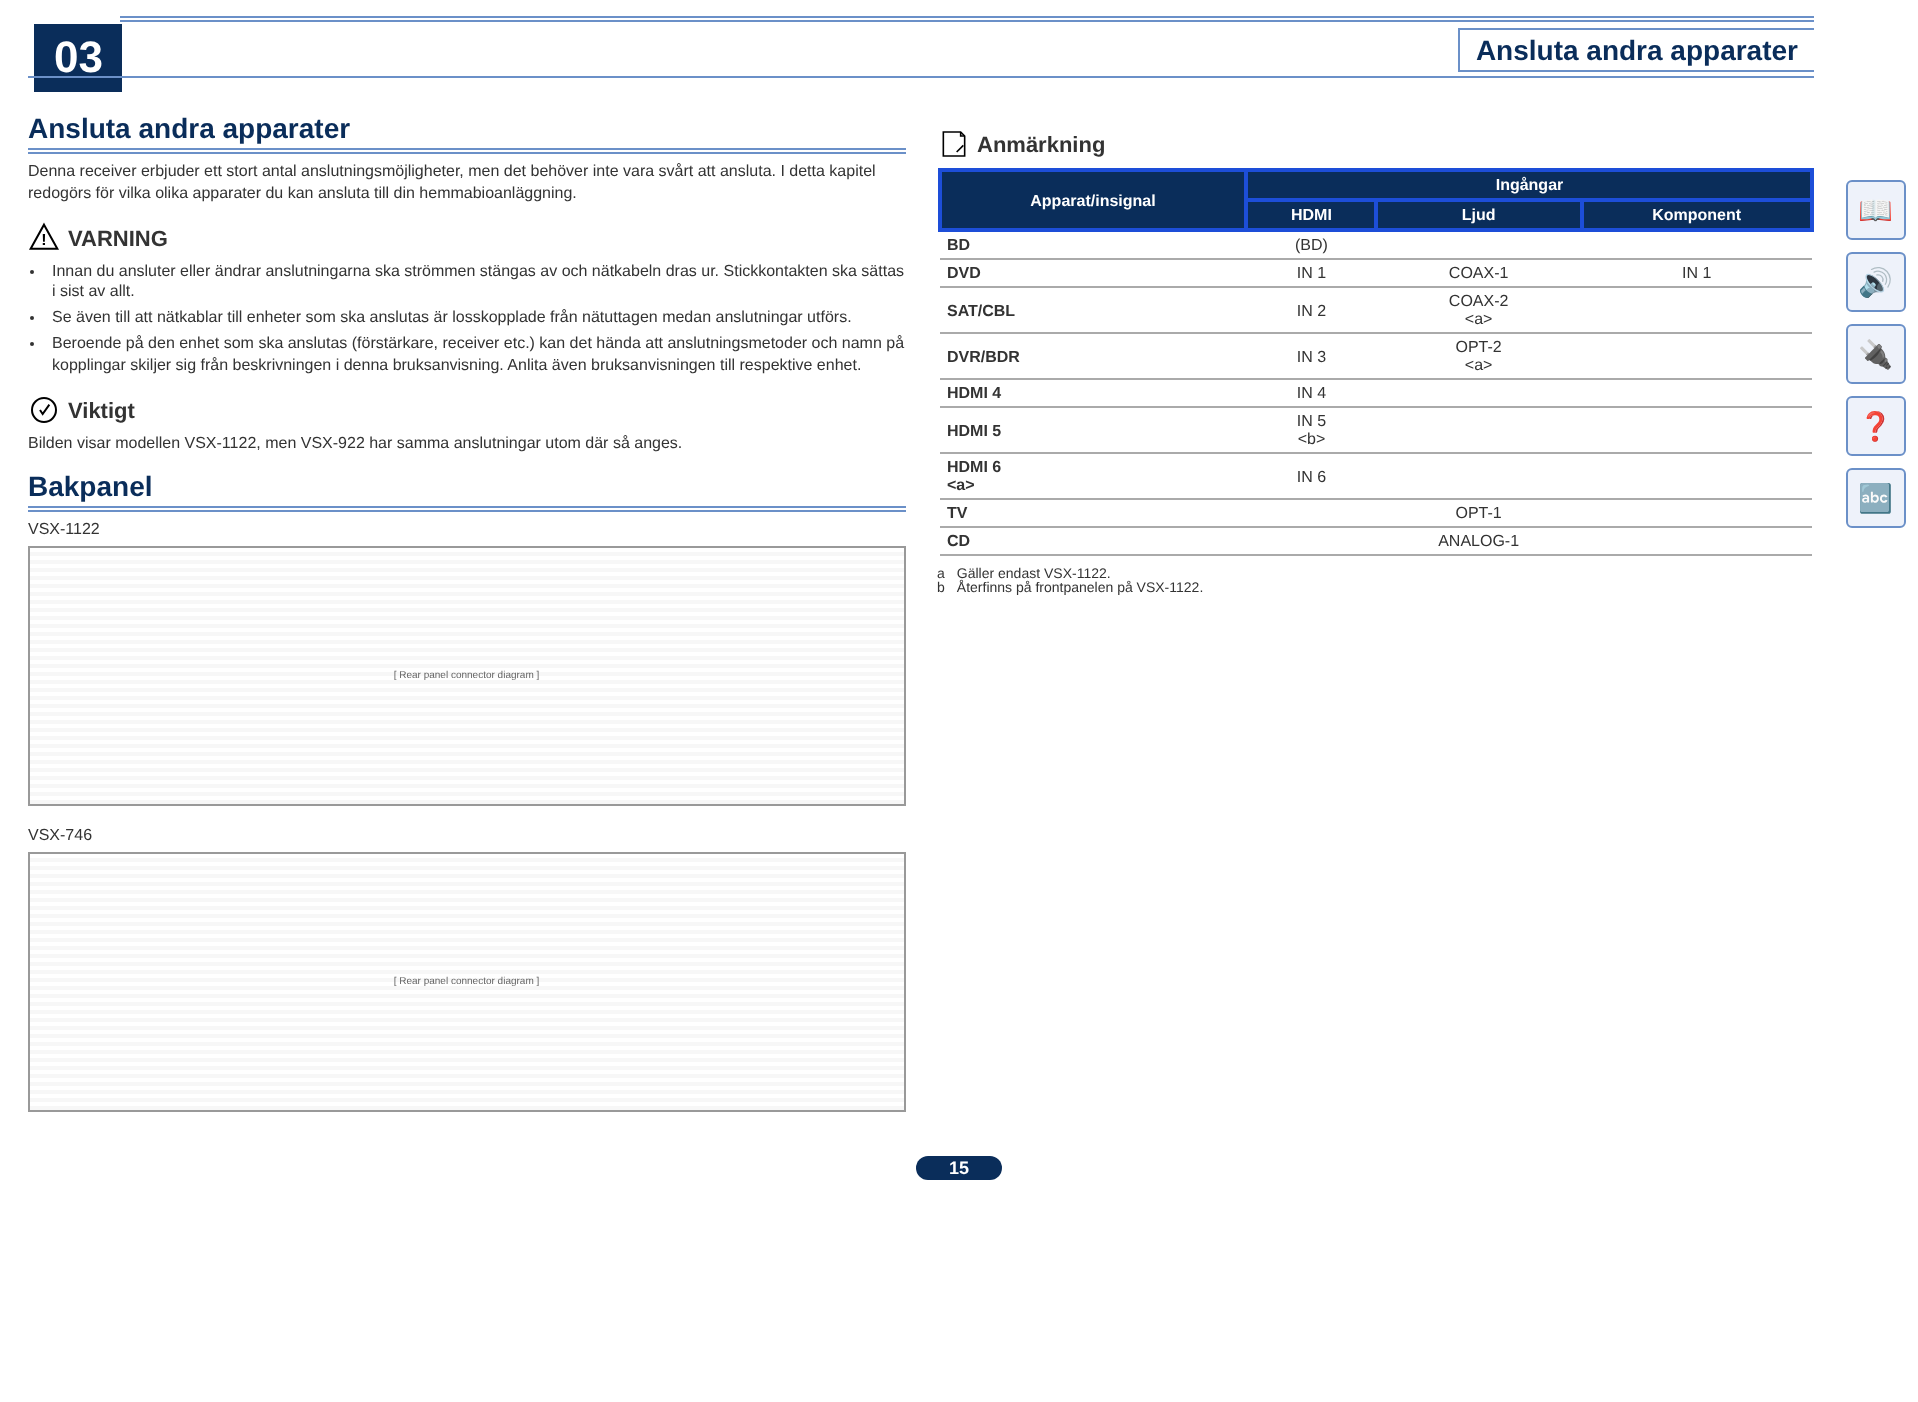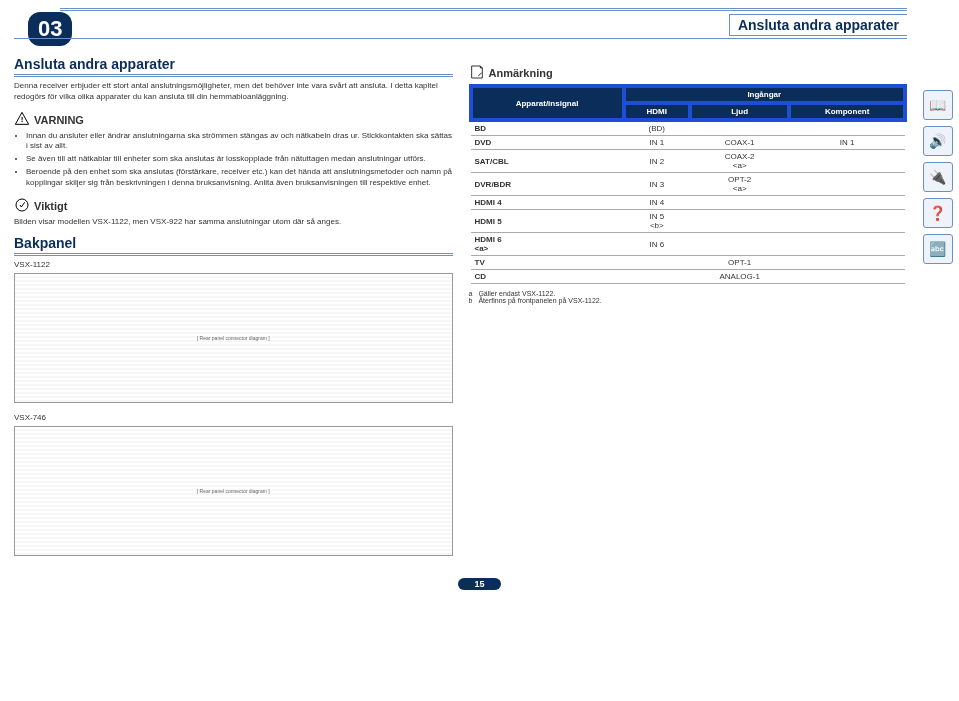--- a/index.html
+++ b/index.html
@@ -1,38 +1,38 @@
 <!DOCTYPE html>
 <html><head>
 <meta charset="utf-8">
 <style>
   * { box-sizing: border-box; margin: 0; padding: 0; }
   body { font-family: Arial, sans-serif; font-size: 8px; color: #333; background: #fff; width: 959px; }
   .page { position: relative; padding: 0; }
-  .chapter-badge { position: absolute; top: 12px; left: 28px; background: #0a2d5a; color: #fff; font-size: 22px; font-weight: bold; padding: 4px 10px; border-radius: 12px; }
+  .chapter-badge { position: absolute; top: 12px; left: 17px; background: #0a2d5a; color: #fff; font-size: 22px; font-weight: bold; padding: 4px 10px; border-radius: 0; }
   .header-title { position: absolute; top: 14px; right: 52px; font-size: 14px; font-weight: bold; color: #0a2d5a; border: 1px solid #6b90c8; border-right: none; padding: 2px 8px; }
   .header-rule { position: absolute; top: 8px; left: 60px; right: 52px; height: 1px; border-top: 3px double #6b90c8; }
   .header-rule2 { position: absolute; top: 38px; left: 14px; right: 52px; border-top: 1px solid #6b90c8; }
   .content { display: flex; padding: 56px 52px 0 14px; gap: 16px; }
   .col-left { flex: 1; }
   .col-right { flex: 1; }
   h1 { font-size: 14px; color: #0a2d5a; font-weight: bold; margin-bottom: 2px; }
   .hr-dbl { border-top: 3px double #6b90c8; margin-bottom: 4px; }
   p { font-size: 8px; line-height: 1.35; margin-bottom: 4px; }
   .icon-label { display: flex; align-items: center; gap: 4px; margin-top: 8px; margin-bottom: 2px; }
   .icon-label b { font-size: 11px; font-weight: bold; }
   .warn-icon svg, .note-icon svg, .important-icon svg { width: 16px; height: 16px; }
   ul { list-style: disc; padding-left: 12px; }
   ul li { font-size: 8px; line-height: 1.35; margin-bottom: 2px; }
   .section-title { font-size: 14px; color: #0a2d5a; font-weight: bold; margin-top: 8px; margin-bottom: 2px; }
   .model { font-size: 8px; margin-bottom: 4px; }
   .diagram { border: 1px solid #999; height: 130px; margin-bottom: 10px; background: repeating-linear-gradient(0deg,#f7f7f7,#f7f7f7 2px,#fff 2px,#fff 4px); position: relative; font-size: 5px; color: #666; display:flex; align-items:center; justify-content:center; }
   .link { color: #1a6fc9; text-decoration: underline; }
   table.inputs { width: 100%; border-collapse: collapse; font-size: 8px; margin-top: 2px; }
-  table.inputs th { background: #0a2d5a; color: #fff; font-weight: bold; padding: 2px 4px; border: 4px solid #1d4ed8; text-align: center; }
+  table.inputs th { background: #0a2d5a; color: #fff; font-weight: bold; padding: 2px 4px; border: 2px solid #1d4ed8; text-align: center; }
   table.inputs td { padding: 2px 4px; border-bottom: 1px solid #aaa; text-align: center; }
   table.inputs td:first-child { text-align: left; font-weight: bold; }
   .footnotes { font-size: 7px; margin-top: 6px; }
   .footnotes div { display: flex; gap: 6px; }
   .side-icons { position: absolute; right: 6px; top: 90px; display: flex; flex-direction: column; gap: 6px; }
   .side-icons .sicon { width: 30px; height: 30px; border: 1px solid #6b90c8; border-radius: 3px; display:flex; align-items:center; justify-content:center; font-size:14px; color:#0a2d5a; background:#eef2fa; }
   .page-num { text-align: center; margin: 12px auto; }
   .page-num span { display:inline-block; background:#0a2d5a; color:#fff; border-radius:10px; padding:1px 16px; font-size:9px; font-weight:bold; }
 </style>
 </head>

